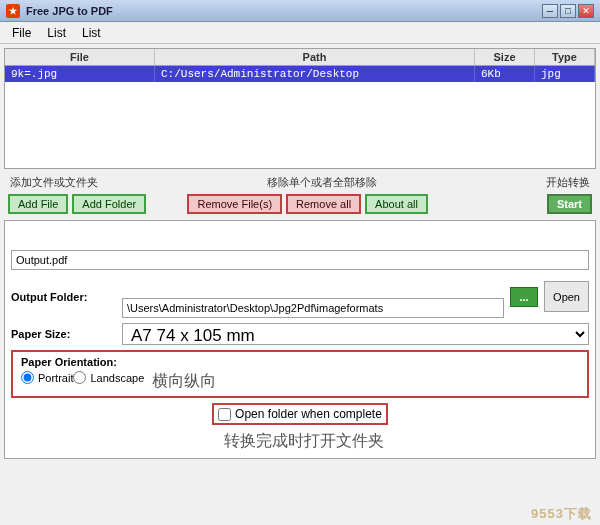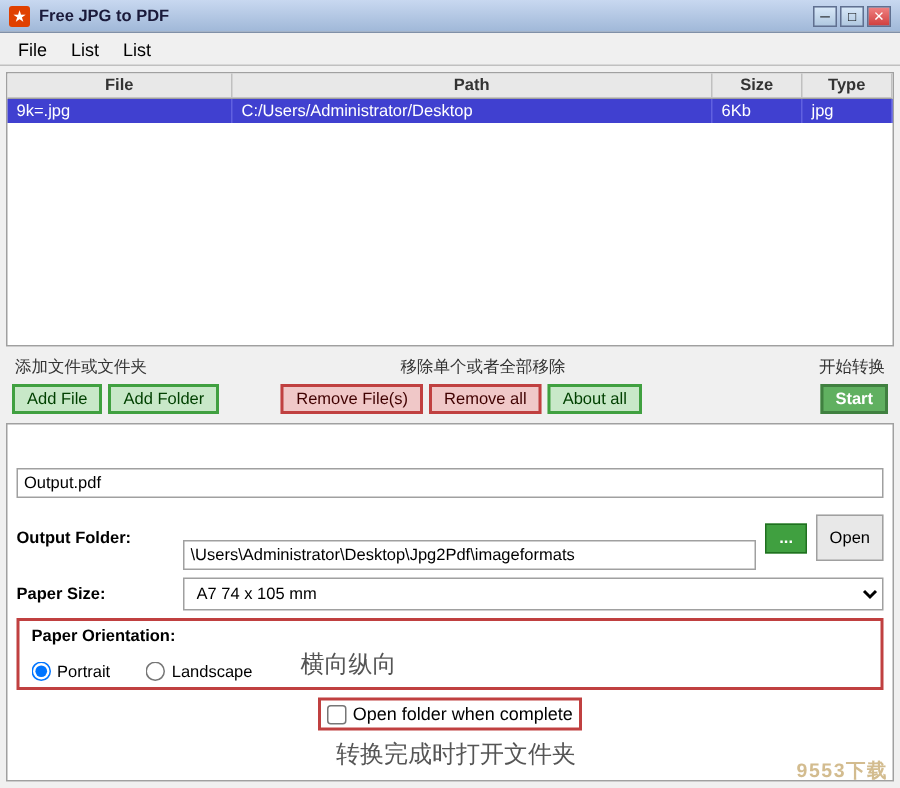--- a/index.html
+++ b/index.html
@@ -85,21 +85,22 @@
     }
     .table-header-cell {
       padding: 2px 6px;
       font-size: 11px;
       font-weight: bold;
       color: #333;
       border-right: 1px solid #c0c0c0;
       text-align: center;
     }
     .table-body {
-      height: 164px;
+      height: 102px;
+      font-family: Liberation Mono, monospace;
     }
     .table-row {
       display: grid;
       grid-template-columns: 150px 1fr 60px 60px;
       background: #4040d0;
       color: white;
     }
     .table-cell {
       padding: 2px 6px;
       font-size: 11px;
@@ -166,21 +167,21 @@
       padding: 1px 4px;
       font-size: 11px;
       font-family: inherit;
       margin-top: 23px;
     }
     .form-select {
       flex: 1;
       height: 22px;
       border: 1px solid #a0a0a0;
       padding: 1px 4px;
-      font-size: 11px;
+      font-size: 17px;
       font-family: inherit;
       background: white;
     }
     .folder-btn {
       width: 28px;
       height: 20px;
       background: #40a040;
       border: 1px solid #207020;
       color: white;
       font-weight: bold;
@@ -202,22 +203,22 @@
       margin-bottom: 5px;
     }
     .orientation-label {
       font-size: 11px;
       font-weight: bold;
       color: #000;
       margin-bottom: 3px;
     }
     .radio-row {
       display: flex;
-      align-items: flex-end;
-      gap: 24px;
+      align-items: flex-start;
+      gap: 0;
     }
     .radio-item {
       display: flex;
       align-items: center;
       gap: 4px;
       font-size: 11px;
     }
     .hint-cn {
       font-size: 16px;
       color: #555;

